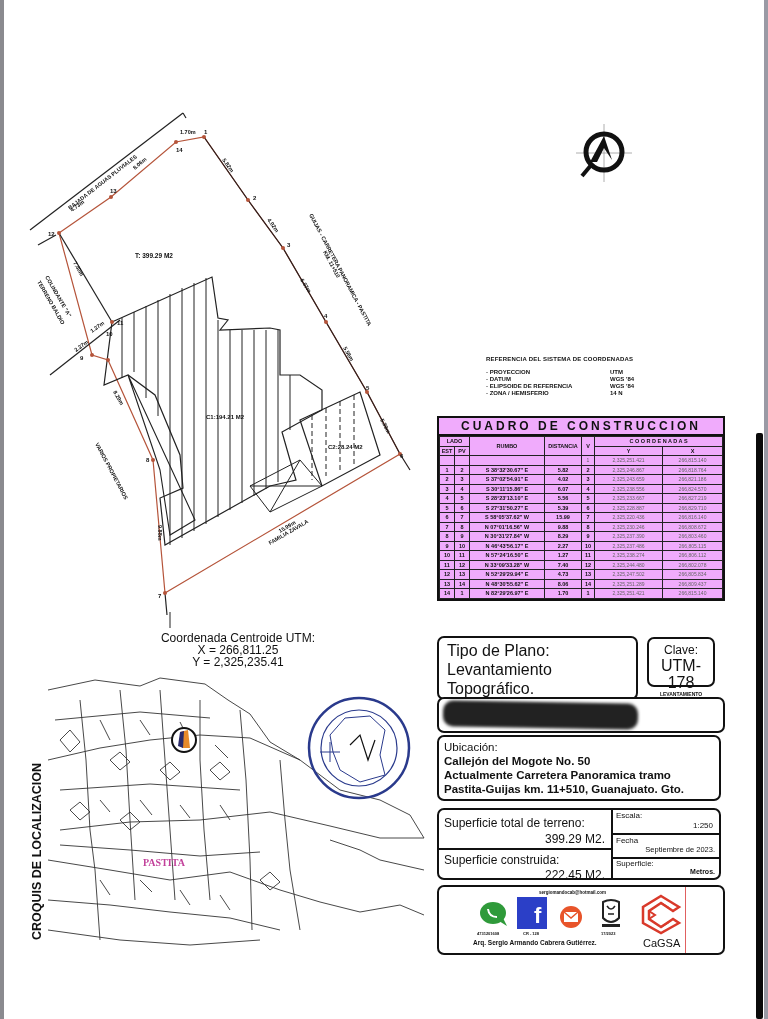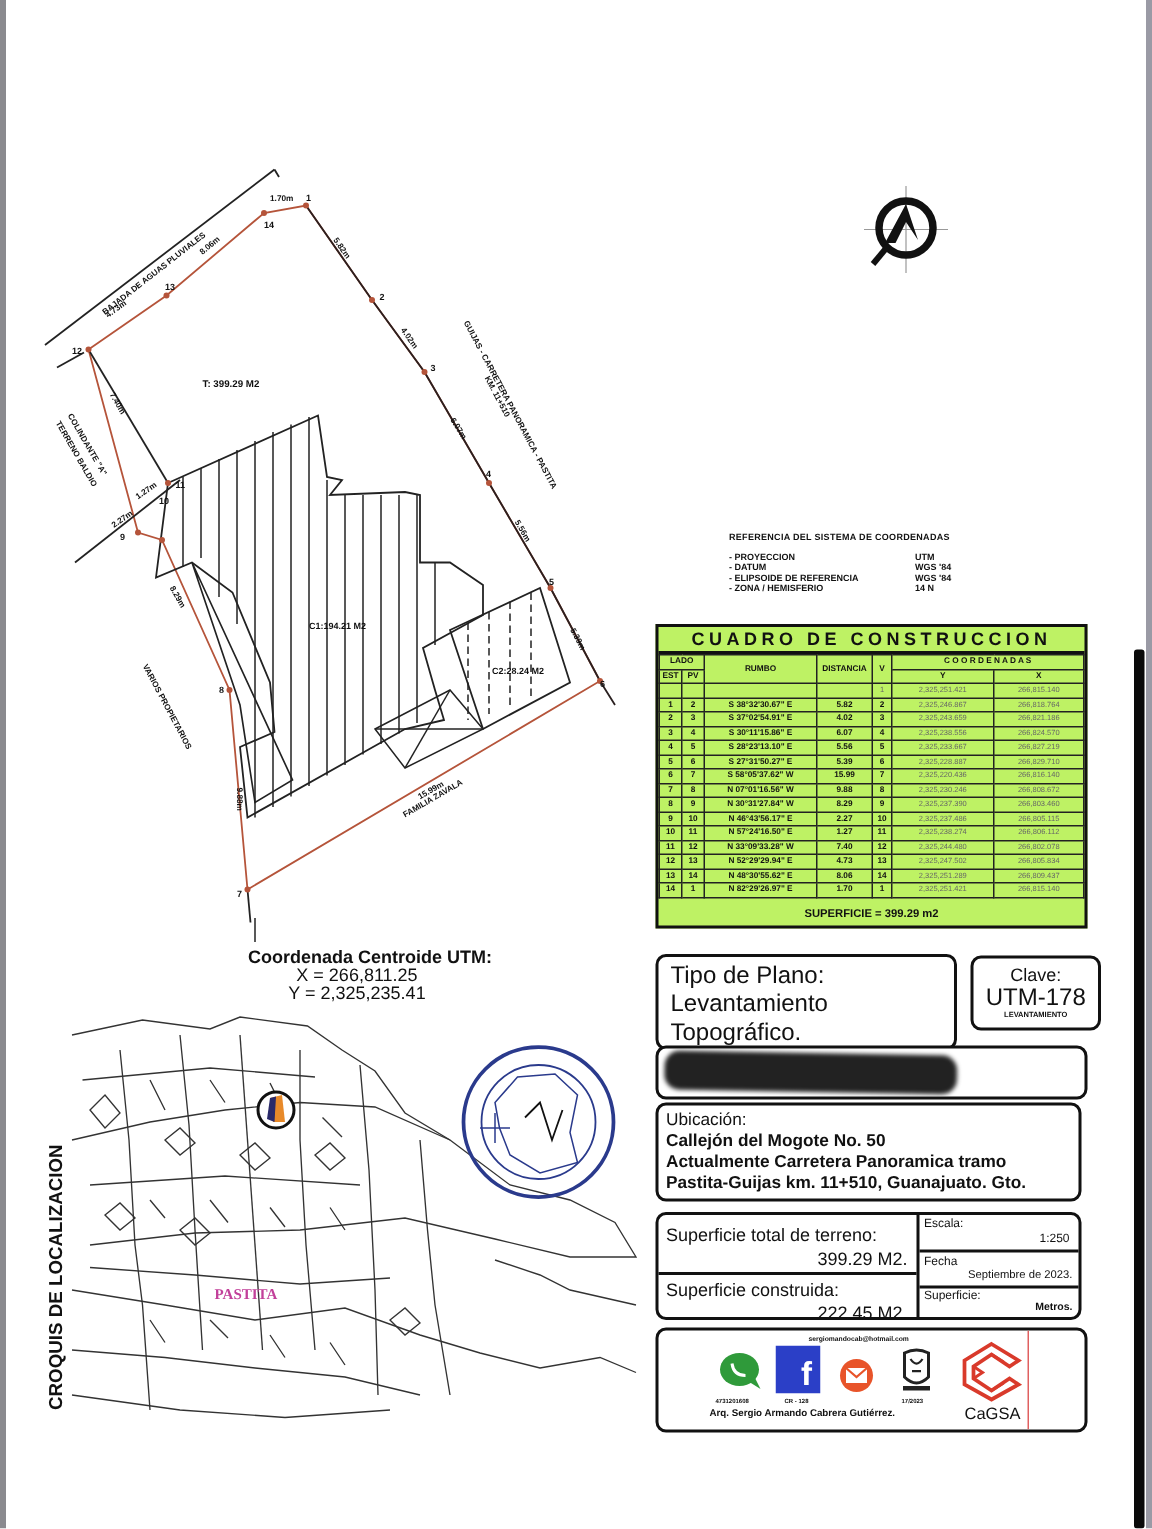--- a/index.html
+++ b/index.html
@@ -6,31 +6,31 @@
   body{width:768px;height:1019px;background:#fff;position:relative;overflow:hidden;font-family:"Liberation Sans",sans-serif;color:#111;}
   .edge-left{position:absolute;left:0;top:0;width:4px;height:1019px;background:#8a8a8f;}
   .edge-right{position:absolute;right:0;top:0;width:4px;height:1019px;background:#9a9aa5;}
   .scrollbar{position:absolute;left:756px;top:433px;width:7px;height:586px;background:#0a0a0a;border-radius:2px;}
   svg.plan{position:absolute;left:0;top:0;}
   .lbl{font-family:"Liberation Sans",sans-serif;font-weight:bold;fill:#111;}
   .ref{position:absolute;left:486px;top:356px;font-size:6px;font-weight:bold;line-height:7px;}
   .ref .title{margin-bottom:6px;letter-spacing:0.2px;}
   .ref .row{display:flex;}
   .ref .row span:first-child{width:124px;}
-  .cuadro{position:absolute;left:437px;top:416px;width:284px;border:2px solid #111;background:#bef264;}
+  .cuadro{position:absolute;left:437px;top:416px;width:284px;border:2px solid #111;background:#f0abfc;}
   .cuadro .head{text-align:center;font-weight:bold;font-size:12px;letter-spacing:3px;border-bottom:2px solid #111;padding:1px 0;}
   .cuadro table{border-collapse:collapse;width:100%;font-size:5.5px;}
   .cuadro td,.cuadro th{border:1px solid #222;text-align:center;height:8.5px;padding:0 1px;white-space:nowrap;}
   .cuadro th{font-size:5.5px;font-weight:bold;}
   .cuadro td.r{font-weight:bold;}
   .cuadro td.c{color:#666;font-size:5px;}
   .cuadro .sup{text-align:center;font-weight:bold;font-size:7.5px;padding:5px 0 4px;}
   .box{position:absolute;border:2px solid #111;border-radius:7px;background:#fff;}
   .tipo{left:437px;top:636px;width:201px;height:64px;font-size:16px;line-height:19px;padding:3px 0 0 8px;box-sizing:border-box;}
-  .clave{left:647px;top:637px;width:87px;height:50px;text-align:center;box-sizing:border-box;}
+  .clave{left:647px;top:637px;width:68px;height:50px;text-align:center;box-sizing:border-box;}
   .clave .c1{font-size:12px;margin-top:4px;}
   .clave .c2{font-size:16px;font-weight:normal;line-height:17px;}
   .clave .c3{font-size:5px;font-weight:bold;}
   .owner{left:437px;top:697px;width:284px;height:32px;overflow:hidden;}
   .redact{position:absolute;left:4px;top:3px;width:195px;height:26px;background:#222;border-radius:10px;filter:blur(1.5px);transform:rotate(1deg);}
   .ubic{left:437px;top:735px;width:284px;height:66px;font-size:11.5px;line-height:14px;padding:3px 0 0 5px;box-sizing:border-box;}
   .ubic .t{font-weight:normal;}
   .ubic .b{font-weight:bold;}
   .sup-box{left:437px;top:808px;width:284px;height:72px;box-sizing:border-box;}
   .sup-box .left{position:absolute;left:0;top:0;width:172px;height:100%;border-right:2px solid #111;}
@@ -40,21 +40,21 @@
   .sup-box .l2{position:absolute;left:5px;top:43px;font-size:12px;}
   .sup-box .v2{position:absolute;right:6px;top:58px;font-size:12px;}
   .sup-box .right{position:absolute;left:174px;top:0;width:106px;height:100%;font-size:8px;}
   .sup-box .right .cell{position:absolute;left:0;width:106px;border-bottom:2px solid #111;}
   .credits{left:437px;top:885px;width:284px;height:66px;overflow:hidden;}
   .credits .mail{position:absolute;left:100px;top:3px;font-size:4.5px;font-weight:bold;}
   .credits .name{position:absolute;left:34px;top:52px;font-size:6.5px;font-weight:bold;}
   .credits .ic{position:absolute;}
   .credits .cap{position:absolute;font-size:4px;font-weight:bold;}
   .coord{position:absolute;left:148px;top:632px;text-align:center;font-size:12px;line-height:12px;width:180px;}
-  .coord .t{font-weight:bold;text-align:right;}
+  .coord .t{font-weight:normal;}
   .croquis{position:absolute;left:30px;top:940px;transform-origin:0 0;transform:rotate(-90deg);font-weight:bold;font-size:12.5px;white-space:nowrap;}
 </style>
 </head>
 <body>
 
 <div class="edge-left"></div>
 <div class="edge-right"></div>
 
 <svg class="plan" width="768" height="1019">
 
@@ -392,21 +392,20 @@
           <td class="r">14</td>
           <td class="r">1</td>
           <td class="r">N 82°29'26.97" E</td>
           <td class="r">1.70</td>
           <td class="r">1</td>
           <td class="c">2,325,251.421</td>
           <td class="c">266,815.140</td>
         </tr>
       </tbody>
   </table>
-  <div class="sup">SUPERFICIE = 399.29 m2</div>
 </div>
 
 <div class="box tipo">
   <div>Tipo de Plano:</div>
   <div>Levantamiento Topográfico.</div>
 </div>
 <div class="box clave">
   <div class="c1">Clave:</div>
   <div class="c2">UTM-178</div>
   <div class="c3">LEVANTAMIENTO</div>

